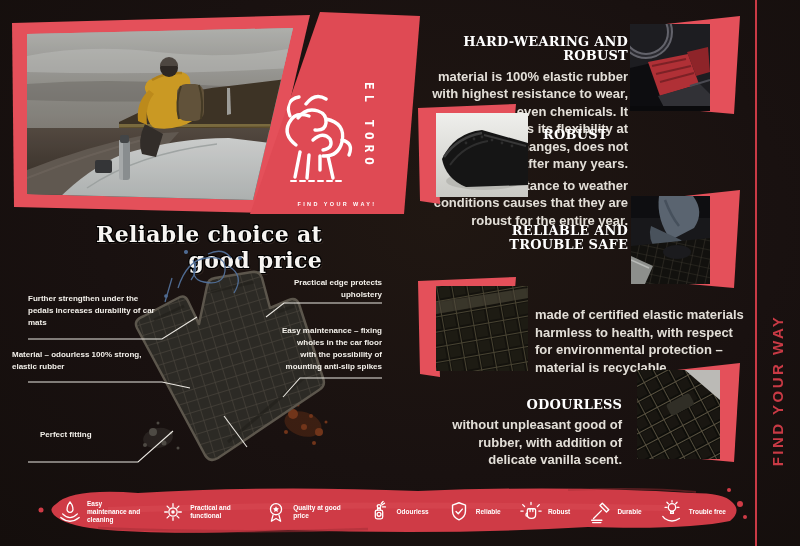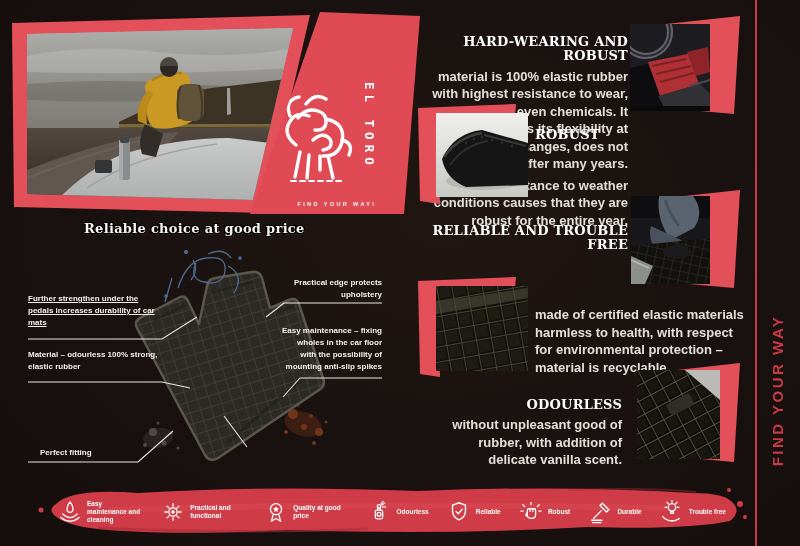--- a/index.html
+++ b/index.html
@@ -13,35 +13,35 @@
   .hero-photo{left:27px;top:28px;width:268px;height:172px;
     clip-path:polygon(0px 6px,266px 0px,226px 172px,0px 166px);background:#9aa0a0;}
   .logo-panel{left:250px;top:12px;width:170px;height:202px;background:var(--red_panel);
     clip-path:polygon(70px 0px,170px 4px,154px 202px,0px 202px);}
   .brand-vertical{position:absolute;left:112px;top:70px;height:118px;writing-mode:vertical-rl;
     font-weight:bold;font-size:12.5px;letter-spacing:5px;color:#fff;white-space:nowrap;
     font-family:"DejaVu Sans Mono",monospace;}
   .brand-tagline{position:absolute;left:26px;bottom:7px;width:122px;text-align:center;
     font-size:5.5px;font-weight:bold;letter-spacing:2.4px;color:#fff;}
   
-  .headline{left:84px;top:221px;width:238px;text-align:left;
-    font-family:"DejaVu Serif",serif;font-weight:bold;font-size:13px;color:#f7f5f2;
+  .headline{left:84px;top:221px;width:238px;text-align:right;
+    font-family:"DejaVu Serif",serif;font-weight:bold;font-size:22px;color:#f7f5f2;
     text-shadow:-1px -1px 0 #000,1px -1px 0 #000,-1px 1px 0 #000,1px 1px 0 #000,2px 2px 0 #2c211d;
     letter-spacing:.3px;}
   
   .callout{font-size:8px;font-weight:600;line-height:1.5;color:#f3f0ea;}
-  .c-further{left:28px;top:293px;width:134px;text-decoration:underline;}
-  .c-material{left:28px;top:349px;width:142px;}
-  .c-perfect{left:28px;top:447px;width:100px;padding-left:12px;}
+  .c-further{left:28px;top:293px;width:134px;}
+  .c-material{left:12px;top:349px;width:142px;}
+  .c-perfect{left:28px;top:429px;width:100px;padding-left:12px;}
   .c-functional{left:220px;top:452px;width:92px;text-align:center;}
   .c-practical{left:280px;top:277px;width:102px;text-align:right;}
   .c-easy{left:280px;top:325px;width:102px;text-align:right;}
   
   .sec{line-height:1.3;}
-  .sec h2{margin:0 0 4px 0;font-family:"DejaVu Serif",serif;font-weight:bold;
+  .sec h2{margin:0 0 4px 8px;font-family:"DejaVu Serif",serif;font-weight:bold;
     font-size:13px;color:#fff;letter-spacing:.2px;line-height:1.1;}
   .sec p{margin:0 0 4px 0;font-size:13px;font-weight:600;color:#e3dfd8;line-height:1.35;}
   .s1{left:430px;top:35px;width:198px;text-align:right;}
   .s2{left:535px;top:128px;width:202px;text-align:left;}
   .s3{left:428px;top:224px;width:200px;text-align:right;}
   .s4{left:535px;top:306px;width:216px;text-align:left;}
   .s5{left:440px;top:398px;width:182px;text-align:right;}
   
   .red-accent{background:var(--red_frame);}
   .acc-a{left:666px;top:16px;width:76px;height:100px;clip-path:polygon(0px 8px,74px 0px,68px 98px,0px 92px);}
@@ -205,21 +205,21 @@
 
   <div class="abs sec s1">
     <h2>HARD-WEARING AND ROBUST</h2>
     <p>material is 100% elastic rubber with highest resistance to wear, oils and even chemicals. It maintains its flexibility at temperature changes, does not deform after many years.</p>
     <p>Resistance to weather conditions causes that they are robust for the entire year.</p>
   </div>
   <div class="abs sec s2">
     <h2>ROBUST</h2>
   </div>
   <div class="abs sec s3">
-    <h2>RELIABLE AND TROUBLE FREE</h2>
+    <h2>RELIABLE AND TROUBLE SAFE</h2>
   </div>
   <div class="abs sec s4">
     <p>made of certified elastic materials harmless to health, with respect for environmental protection – material is recyclable.</p>
   </div>
   <div class="abs sec s5">
     <h2>ODOURLESS</h2>
     <p>without unpleasant good of rubber, with addition of delicate vanilla scent.</p>
   </div>
 
   <div class="abs red-accent acc-a"></div>

